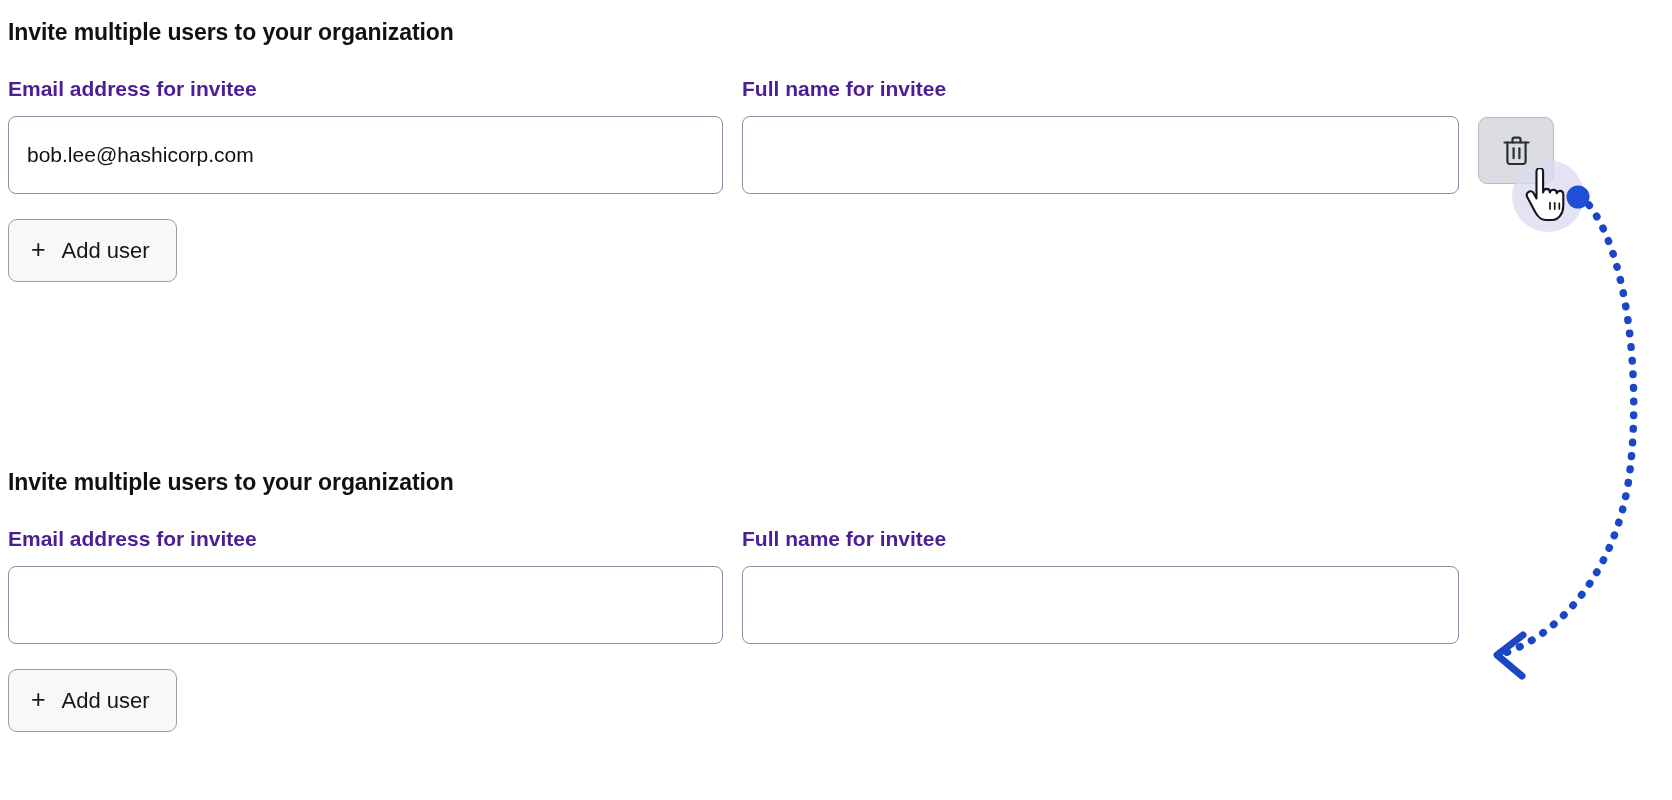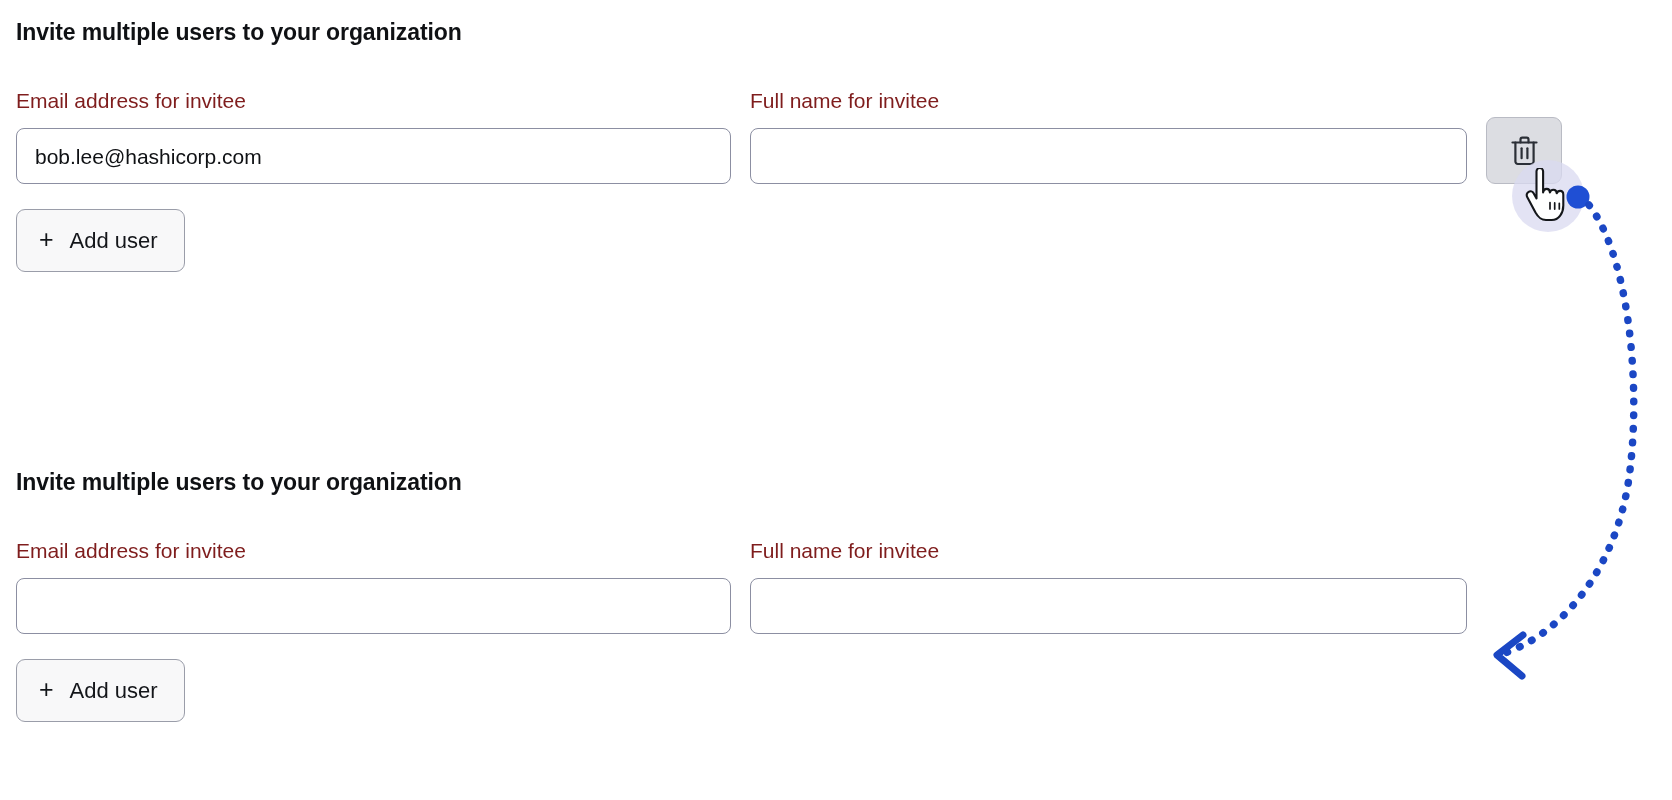--- a/index.html
+++ b/index.html
@@ -19,21 +19,21 @@
   }
 
   .page {
     position: absolute;
     inset: 0;
   }
 
   
   .invite-section {
     position: absolute;
-    left: 16px;
+    left: 8px;
   }
   .invite-section.sec-1 { top: 18px; }
   .invite-section.sec-2 { top: 468px; }
 
   .section-heading {
     font-size: 23px;
     font-weight: bold;
     letter-spacing: -0.1px;
     line-height: 28px;
     color: #0f1114;
@@ -46,32 +46,32 @@
     align-items: flex-start;
     gap: 19px;
   }
 
   .field-group.email-group { width: 715px; }
   .field-group.name-group  { width: 717px; }
 
   .field-label {
     display: block;
     font-size: 21px;
-    font-weight: normal;
+    font-weight: bold;
     line-height: 25px;
-    color: #7f1d1d;
-    margin: 12px 0 15px 0;
+    color: #4c1d95;
+    margin: 0 0 15px 0;
     white-space: nowrap;
   }
 
   .text-input {
     box-sizing: border-box;
     display: block;
     width: 100%;
-    height: 56px;
+    height: 78px;
     padding: 0 18px;
     font-family: "Liberation Sans", sans-serif;
     font-size: 21px;
     line-height: 61px;
     color: #0f1114;
     background: #ffffff;
     border: 1.6px solid #8c8fa2;
     border-radius: 8px;
     outline: none;
   }

